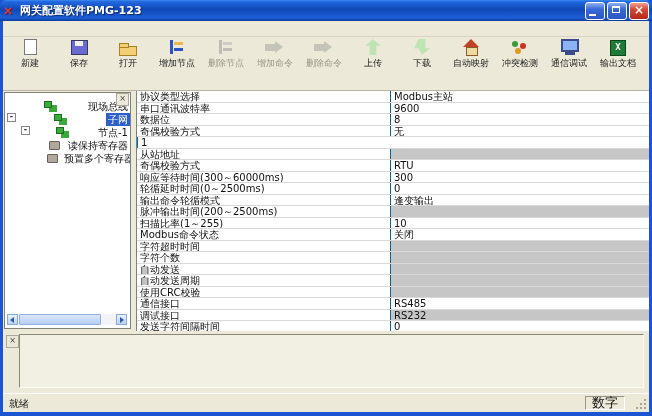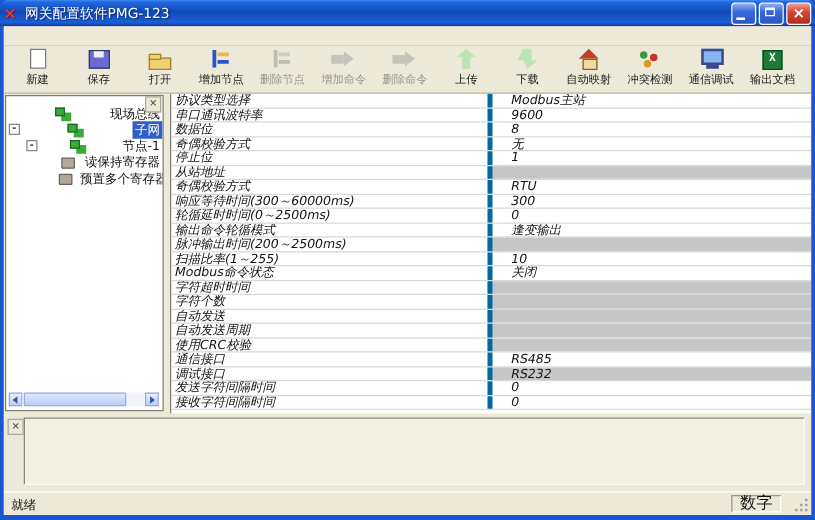--- a/index.html
+++ b/index.html
@@ -2,35 +2,35 @@
 <html style="--frame: #1b55d2; --selection: #2f5fc9; --disabled-cell: #c6c6c6;"><head>
 <meta charset="utf-8">
 <style>
   html,body{margin:0;padding:0;}
   body{font-family:"DejaVu Sans","Liberation Sans",sans-serif;-webkit-font-smoothing:none;}
   .window{width:652px;height:416px;display:flex;flex-direction:column;background:var(--frame,#1b55d2);position:relative;overflow:hidden;}
   
   .titlebar{height:21px;flex:0 0 21px;display:flex;align-items:center;padding:0 3px;border-radius:6px 6px 0 0;
     background:linear-gradient(180deg,#3b8bf0 0%,#2268e0 8%,#1048b8 45%,#1d5fd6 85%,#0c3a96 100%);}
   .app-icon{width:14px;height:14px;margin-right:3px;color:#ff3b28;font:bold 12px/14px "DejaVu Sans",sans-serif;text-shadow:1px 1px 0 #7a1408;}
-  .title-text{color:#fff;font-size:11px;font-weight:normal;text-shadow:1px 1px 1px #0a2a6a;flex:1;white-space:nowrap;overflow:hidden;}
+  .title-text{color:#fff;font-size:11px;font-weight:bold;text-shadow:1px 1px 1px #0a2a6a;flex:1;white-space:nowrap;overflow:hidden;}
   .win-btns{display:flex;gap:2px;}
   .win-btn{width:18px;height:16px;border:1px solid #fff;border-radius:3px;position:relative;
     background:linear-gradient(180deg,#8fb0ee 0%,#3968d8 40%,#2a56c8 100%);}
   .win-btn.close{background:linear-gradient(180deg,#f0a090 0%,#d64836 40%,#b22a1a 100%);}
   .win-btn.min::after{content:"";position:absolute;left:3px;bottom:3px;width:7px;height:2px;background:#fff;}
   .win-btn.max::after{content:"";position:absolute;left:4px;top:3px;width:8px;height:7px;border:1px solid #fff;border-top-width:2px;box-sizing:border-box;}
   .win-btn.close::after{content:"×";position:absolute;left:0;right:0;top:0;color:#fff;font:bold 12px/14px "DejaVu Sans",sans-serif;text-align:center;}
   
   .inner{flex:1;margin:0 3px 4px 3px;background:#ece9d8;display:flex;flex-direction:column;overflow:hidden;}
   
   .menubar{height:15px;flex:0 0 15px;display:flex;align-items:center;background:#ece9d8;border-bottom:1px solid #d8d4c4;}
   .menu-item{font-size:10px;padding:0 7px;color:#111;white-space:nowrap;}
   
-  .toolbar{height:36px;flex:0 0 36px;display:flex;align-items:flex-start;padding:1px 2px 0 4px;gap:3px;background:#ece9d8;border-bottom:1px solid #b8b4a4;}
+  .toolbar{height:36px;flex:0 0 36px;display:flex;align-items:flex-start;padding:1px 2px 16px 4px;gap:3px;background:#ece9d8;border-bottom:1px solid #b8b4a4;}
   .toolbar-btn{min-width:42px;padding:1px 2px 0;text-align:center;font-size:9px;color:#1a1a1a;white-space:nowrap;}
   .toolbar-btn.disabled{color:#9a978a;}
   .toolbar-btn.disabled .icon{filter:grayscale(1) opacity(.45);}
   .icon{width:24px;height:17px;margin:0 auto;position:relative;}
   .icon::before,.icon::after{content:"";position:absolute;}
   .tb-label{margin-top:1px;}
   .icon-new::before{left:6px;top:0;width:11px;height:14px;background:#fff;border:1px solid #7a7a7a;}
   .icon-save::before{left:4px;top:1px;width:15px;height:13px;background:#6a6ad0;border:1px solid #333a66;}
   .icon-save::after{left:8px;top:2px;width:8px;height:5px;background:#f0f0f0;}
   .icon-open::before{left:3px;top:7px;width:16px;height:8px;background:#f2cf74;border:1px solid #a8821e;}
@@ -53,41 +53,41 @@
   .icon-export-doc::after{content:"X";left:4px;top:1px;width:16px;color:#fff;font:bold 9px/15px "DejaVu Sans Mono",monospace;text-align:center;}
   .icon-comm-debug::before{left:4px;top:0;width:14px;height:9px;background:#8ab4f4;border:2px solid #3a4a8a;}
   .icon-comm-debug::after{left:8px;top:13px;width:10px;height:3px;background:#3a4a8a;}
   
   .main{flex:1;display:flex;overflow:hidden;}
   .tree-panel{flex:0 0 130px;position:relative;background:#ece9d8;}
   .tree-box{position:absolute;left:1px;top:1px;right:2px;bottom:2px;background:#fff;border:1px solid #828177;overflow:hidden;}
   .pane-close{position:absolute;top:2px;right:4px;width:11px;height:11px;background:#ece9d8;border:1px solid #aca899;
     font:8px/10px "DejaVu Sans",sans-serif;text-align:center;color:#444;z-index:3;}
   .tree{padding-top:7px;}
-  .tree-item{display:flex;align-items:center;height:13px;font-size:10px;gap:2px;white-space:nowrap;}
+  .tree-item{display:flex;height:13px;font-size:10px;gap:2px;white-space:nowrap;}
   .expander{flex:0 0 9px;width:9px;height:9px;box-sizing:border-box;border:1px solid #888;background:#fff;
     font:bold 8px/6px "DejaVu Sans Mono",monospace;text-align:center;color:#333;}
   .tree-icon{flex:0 0 14px;width:14px;height:12px;position:relative;}
   .tree-icon::before{content:"";position:absolute;}
   .icon-network::before{left:0;top:1px;width:6px;height:5px;background:#3aaa3a;border:1px solid #1a6a1a;box-shadow:5px 4px 0 #3aaa3a;}
   .icon-register::before{left:1px;top:2px;width:9px;height:7px;background:#b0a89a;border:1px solid #6a6258;border-radius:1px;}
   .tree-label{padding:0 2px;color:#111;}
   .tree-item.selected .tree-label{background:var(--selection,#2f5fc9);color:#fff;}
   .hscroll{position:absolute;left:2px;right:3px;bottom:3px;height:11px;display:flex;z-index:2;}
   .sb-btn{flex:0 0 11px;background:linear-gradient(180deg,#eaf1fd,#bcd2ee);border:1px solid #8aa8d8;position:relative;box-sizing:border-box;}
   .sb-btn::after{content:"";position:absolute;top:2px;}
   .sb-btn.left::after{left:2px;border-right:4px solid #2a5ac0;border-top:3px solid transparent;border-bottom:3px solid transparent;}
   .sb-btn.right::after{right:2px;border-left:4px solid #2a5ac0;border-top:3px solid transparent;border-bottom:3px solid transparent;}
   .sb-track{flex:1;background:#f2f4fa;position:relative;}
   .sb-thumb{position:absolute;left:1px;top:0;bottom:0;width:82%;background:linear-gradient(180deg,#dce8fc,#b8cef4);border:1px solid #90b0e0;border-radius:1px;}
   .splitter{flex:0 0 3px;background:#ece9d8;}
   .propgrid{flex:1;background:#fff;border-left:1px solid #828177;overflow:hidden;}
-  .prop-row{display:flex;height:11.5px;border-bottom:1px solid #d9d9d9;box-sizing:border-box;font-style:italic;}
+  .prop-row{display:flex;height:11.5px;border-bottom:1px solid #d9d9d9;box-sizing:border-box;}
   .prop-label{flex:0 0 250px;padding-left:3px;font-size:10px;line-height:11px;color:#111;white-space:nowrap;overflow:hidden;}
-  .prop-value{flex:1;border-left:4px solid #0369a1;padding-left:15px;font-size:10px;line-height:11px;color:#111;white-space:nowrap;overflow:hidden;}
+  .prop-value{flex:1;border-left:1px solid #0369a1;padding-left:3px;font-size:10px;line-height:11px;color:#111;white-space:nowrap;overflow:hidden;}
   .prop-row.disabled .prop-value{background:var(--disabled-cell,#c6c6c6);}
   
   .bottom-panel{flex:0 0 62px;position:relative;background:#ece9d8;padding:3px 5px 5px 16px;box-sizing:border-box;}
   .bottom-panel .pane-close{left:3px;right:auto;top:4px;}
   .output-box{width:100%;height:100%;box-sizing:border-box;background:#f2f0e2;border:1px solid;border-color:#8a8878 #fdfdf6 #fdfdf6 #8a8878;}
   
   .statusbar{flex:0 0 18px;position:relative;background:#ece9d8;border-top:1px solid #fff;font-size:10px;color:#111;}
   .status-left{position:absolute;left:6px;top:3px;}
   .status-right{position:absolute;right:24px;top:2px;width:38px;height:12px;line-height:12px;text-align:center;font-size:13px;
     border:1px solid;border-color:#9a9688 #fff #fff #9a9688;}
@@ -234,21 +234,20 @@
         </div>
           <div class="prop-row">
           <div class="prop-label">数据位</div>
           <div class="prop-value">8</div>
         </div>
           <div class="prop-row">
           <div class="prop-label">奇偶校验方式</div>
           <div class="prop-value">无</div>
         </div>
           <div class="prop-row">
-          <div class="prop-label">停止位</div>
           <div class="prop-value">1</div>
         </div>
           <div class="prop-row disabled">
           <div class="prop-label">从站地址</div>
           <div class="prop-value"></div>
         </div>
           <div class="prop-row">
           <div class="prop-label">奇偶校验方式</div>
           <div class="prop-value">RTU</div>
         </div>

